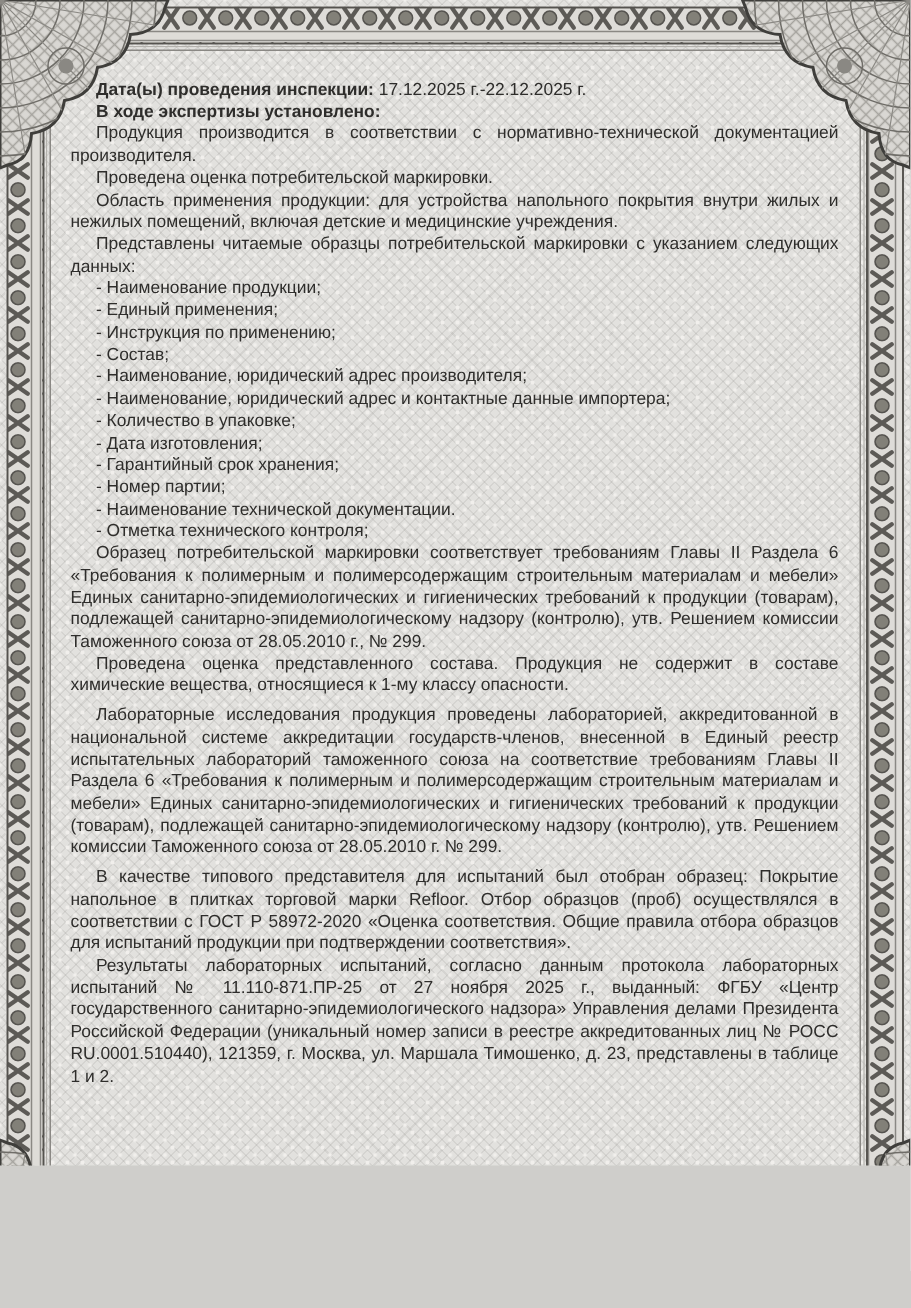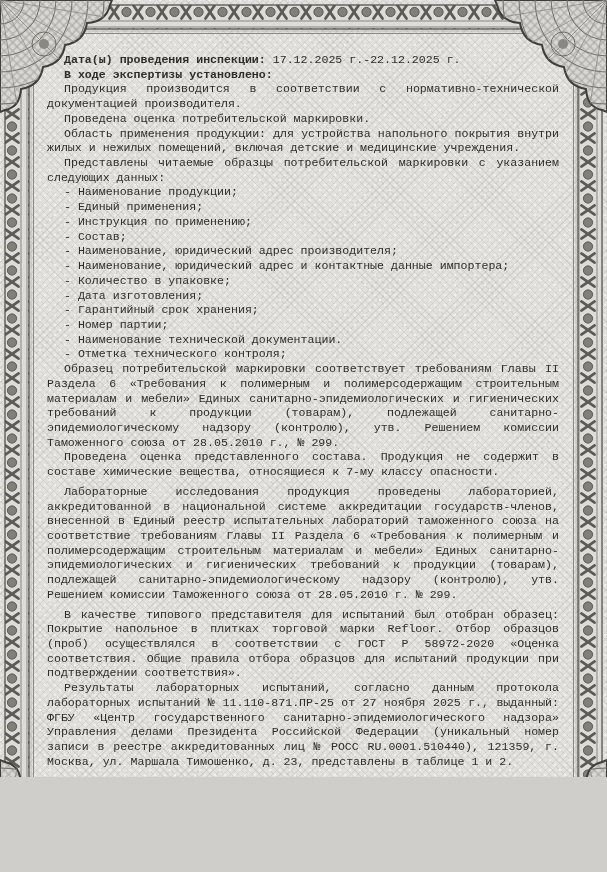--- a/index.html
+++ b/index.html
@@ -7,21 +7,21 @@
   .page{
     position:relative;width:607px;height:777px;overflow:hidden;
     background-color:#e2e1de;
     background-image:
       radial-gradient(circle, #f1efec 1px, rgba(0,0,0,0) 1.7px),
       radial-gradient(circle, #f1efec 1px, rgba(0,0,0,0) 1.7px),
       repeating-linear-gradient(45deg, rgba(95,93,89,.10) 0 1px, rgba(0,0,0,0) 1px 5px),
       repeating-linear-gradient(135deg, rgba(95,93,89,.10) 0 1px, rgba(0,0,0,0) 1px 5px);
     background-size:10px 10px,10px 10px,auto,auto;
     background-position:0 0,5px 5px,0 0,0 0;
-    font-family:Liberation Mono, monospace;
+    font-family:Liberation Sans, sans-serif;
     color:#2e2d2b;
   }
   svg.frame{position:absolute;left:0;top:0;}
   .content{position:absolute;left:47px;top:53px;width:512px;}
   .content p{margin:0;font-size:11.6px;line-height:14.72px;text-align:justify;text-indent:17px;}
   .content p.head{font-weight:bold;}
   .content p.gap{margin-top:5px;}
   .footer{
     position:absolute;left:47px;top:823px;width:512px;
     display:flex;justify-content:space-between;align-items:baseline;
@@ -109,21 +109,21 @@
     <p>- Наименование, юридический адрес производителя;</p>
     <p>- Наименование, юридический адрес и контактные данные импортера;</p>
     <p>- Количество в упаковке;</p>
     <p>- Дата изготовления;</p>
     <p>- Гарантийный срок хранения;</p>
     <p>- Номер партии;</p>
     <p>- Наименование технической документации.</p>
     <p>- Отметка технического контроля;</p>
 
     <p>Образец потребительской маркировки соответствует требованиям Главы II Раздела 6 «Требования к полимерным и полимерсодержащим строительным материалам и мебели» Единых санитарно-эпидемиологических и гигиенических требований к продукции (товарам), подлежащей санитарно-эпидемиологическому надзору (контролю), утв. Решением комиссии Таможенного союза от 28.05.2010 г., № 299.</p>
-    <p>Проведена оценка представленного состава. Продукция не содержит в составе химические вещества, относящиеся к 7-му классу опасности.</p>
+    <p>Проведена оценка представленного состава. Продукция не содержит в составе химические вещества, относящиеся к 1-му классу опасности.</p>
     <p class="gap">Лабораторные исследования продукция проведены лабораторией, аккредитованной в национальной системе аккредитации государств-членов, внесенной в Единый реестр испытательных лабораторий таможенного союза на соответствие требованиям Главы II Раздела 6 «Требования к полимерным и полимерсодержащим строительным материалам и мебели» Единых санитарно-эпидемиологических и гигиенических требований к продукции (товарам), подлежащей санитарно-эпидемиологическому надзору (контролю), утв. Решением комиссии Таможенного союза от 28.05.2010 г. № 299.</p>
     <p class="gap">В качестве типового представителя для испытаний был отобран образец: Покрытие напольное в плитках торговой марки Refloor. Отбор образцов (проб) осуществлялся в соответствии с ГОСТ Р 58972-2020 «Оценка соответствия. Общие правила отбора образцов для испытаний продукции при подтверждении соответствия».</p>
     <p>Результаты лабораторных испытаний, согласно данным протокола лабораторных испытаний № 11.110-871.ПР-25 от 27 ноября 2025 г., выданный: ФГБУ «Центр государственного санитарно-эпидемиологического надзора» Управления делами Президента Российской Федерации (уникальный номер записи в реестре аккредитованных лиц № РОСС RU.0001.510440), 121359, г. Москва, ул. Маршала Тимошенко, д. 23, представлены в таблице 1 и 2.</p>
   </div>
 
   <div class="footer">
     <span class="doc-ref">Экспертное заключение № 6997 от «22» декабря 2025 г.</span>
     <span><span>Решением </span><b>2</b><span> из </span><b>4</b></span>
   </div>
 

